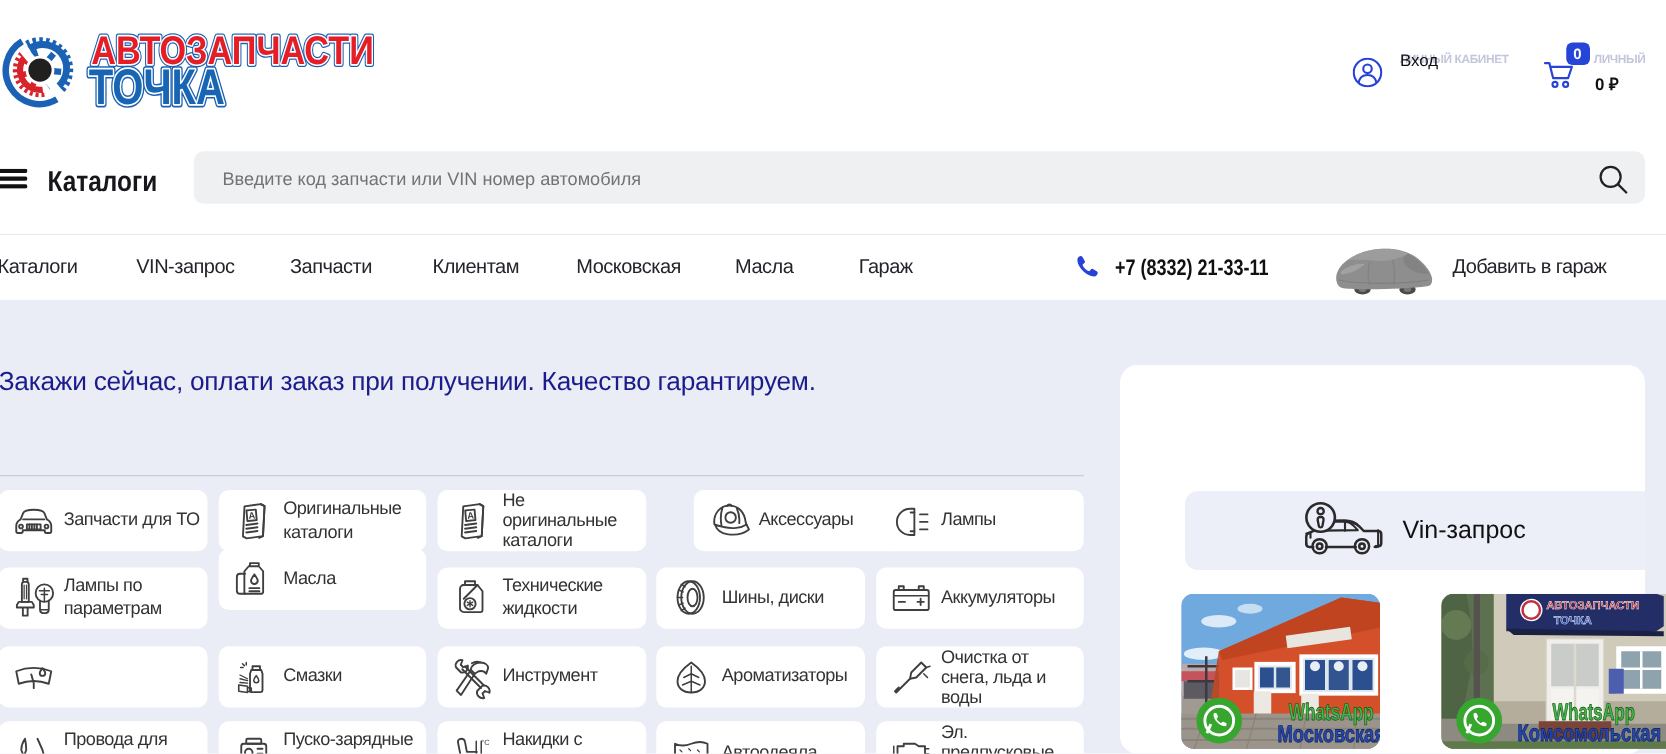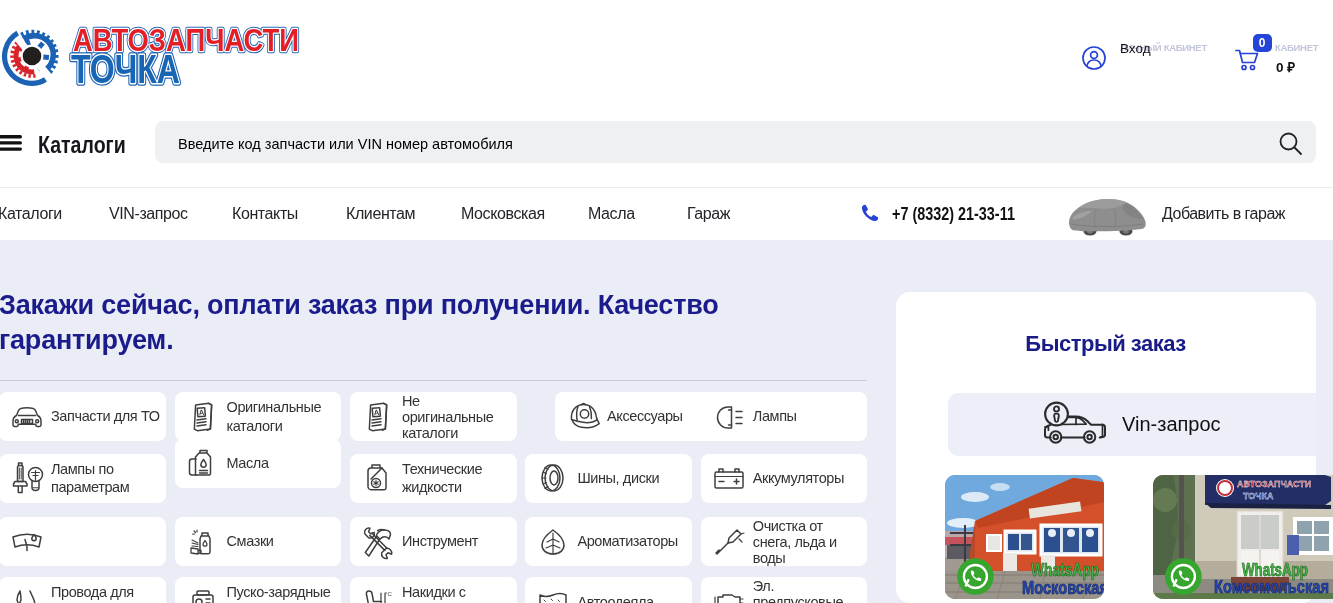--- a/index.html
+++ b/index.html
@@ -4,21 +4,21 @@
 <style>
 *{margin:0;padding:0;box-sizing:border-box}
 html,body{width:1333px;height:603px;overflow:hidden;font-family:"Liberation Sans",sans-serif;background:#fff}
 #page{position:relative;width:1333px;height:603px;background:#eaecf6;overflow:hidden}
 .abs{position:absolute}
 .header{position:absolute;top:0;left:0;width:1333px;height:240px;background:#fff}
 .navline{position:absolute;top:187px;left:0;width:1333px;height:1px;background:#ececec}
 .lbl{font-size:9.5px;font-weight:bold;color:#c3c6db;letter-spacing:-0.3px}
 .val{font-size:13.5px;font-weight:500;color:#111}
 .nav{position:absolute;top:205px;font-size:16px;color:#24242b;letter-spacing:-0.4px}
-.heading{position:absolute;left:-1px;top:288px;width:880px;font-size:27px;line-height:35px;font-weight:bold;color:#1a1c8c;letter-spacing:-0.2px}
+.heading{position:absolute;left:-1px;top:288px;width:880px;font-size:21px;line-height:35px;font-weight:normal;color:#1a1c8c;letter-spacing:-0.2px}
 .hr{position:absolute;left:0;top:380px;width:867px;height:1px;background:#c9cbd6}
 .cat{position:absolute;width:166.5px;height:49px;background:#fff;border-radius:8px;display:flex;align-items:center}
 .cat .ic{flex:0 0 38px;margin-left:9px;display:flex;align-items:center;justify-content:center}
 .cat .tx{margin-left:5px;font-size:14.5px;line-height:18.5px;color:#333;letter-spacing:-0.4px;white-space:nowrap}
 .cat .tx.s{line-height:16px}
 .rightcard{position:absolute;left:896px;top:292px;width:420px;height:311px;background:#fff;border-radius:14px}
 .qtitle{position:absolute;left:896px;top:331px;width:419px;text-align:center;font-size:22px;font-weight:bold;color:#191b87;letter-spacing:-0.5px}
 .vinbar{position:absolute;left:948px;top:393px;width:368px;height:63px;background:#eceef8;border-radius:10px 0 0 10px;display:flex;align-items:center}
 .vintext{font-size:20px;color:#111}
 .photo{position:absolute;width:159px;height:124.6px;border-radius:10px;overflow:hidden}
@@ -63,44 +63,44 @@
   <div class="abs lbl" style="left:1120px;top:41.5px">ЛИЧНЫЙ КАБИНЕТ</div>
   <div class="abs val" style="left:1120px;top:41px">Вход</div>
   <div class="abs" style="left:1235px;top:46px;width:26px;height:26px">
     <svg width="26" height="26" viewBox="0 0 26 26" fill="none" stroke="#2742d6" stroke-width="1.7">
       <path d="M 1 4.5 H 4.5 L 7.5 16.5 H 19.5 L 22.5 7.5 H 6" stroke-linecap="round" stroke-linejoin="round"></path>
       <circle cx="9" cy="21.5" r="2"></circle>
       <circle cx="17.5" cy="21.5" r="2"></circle>
     </svg>
   </div>
   <div class="abs" style="left:1252.5px;top:33.5px;width:19px;height:18px;background:#2544d8;border-radius:5px;color:#fff;font-size:12px;font-weight:bold;text-align:center;line-height:18px">0</div>
-  <div class="abs lbl" style="left:1275px;top:41.5px">КАБИНЕТ</div>
+  <div class="abs lbl" style="left:1275px;top:41.5px">ЛИЧНЫЙ</div>
   <div class="abs val" style="left:1276px;top:58px;font-weight:bold">0 ₽</div>
 
   <div class="abs" style="left:-4px;top:135px;width:26px;height:16px">
     <svg width="26" height="16" viewBox="0 0 26 16">
       <rect x="0" y="0" width="26" height="3.4" rx="1.7" fill="#111"></rect>
       <rect x="0" y="6.2" width="26" height="3.4" rx="1.7" fill="#111"></rect>
       <rect x="0" y="12.4" width="26" height="3.4" rx="1.7" fill="#111"></rect>
     </svg>
   </div>
   <div class="abs" style="left:38px;top:132px;font-size:23px;font-weight:bold;color:#16161d;transform:scaleX(0.85);transform-origin:0 50%">Каталоги</div>
   <div class="abs" style="left:155px;top:121px;width:1161px;height:42px;background:#eef0f2;border-radius:8px"></div>
-  <div class="abs" style="left:178px;top:136px;font-size:14.5px;color:#000000">Введите код запчасти или VIN номер автомобиля</div>
+  <div class="abs" style="left:178px;top:136px;font-size:14.5px;color:#737373">Введите код запчасти или VIN номер автомобиля</div>
   <div class="abs" style="left:1278px;top:131px;width:25px;height:25px">
     <svg width="25" height="25" viewBox="0 0 25 25" fill="none" stroke="#222" stroke-width="1.8">
       <circle cx="10.5" cy="10.5" r="8"></circle>
       <line x1="16.5" y1="16.5" x2="23" y2="23" stroke-linecap="round"></line>
     </svg>
   </div>
 
   <div class="navline"></div>
   <div class="nav" style="left:-2px">Каталоги</div>
   <div class="nav" style="left:109px">VIN-запрос</div>
-  <div class="nav" style="left:232px">Контакты</div>
+  <div class="nav" style="left:232px">Запчасти</div>
   <div class="nav" style="left:346px">Клиентам</div>
   <div class="nav" style="left:461px">Московская</div>
   <div class="nav" style="left:588px">Масла</div>
   <div class="nav" style="left:687px">Гараж</div>
   <div class="abs" style="left:861px;top:204px;width:18px;height:18px">
     <svg width="18" height="18" viewBox="0 0 18 18">
       <path d="M 3.7 0.8 C 2.6 0.8 0.9 2.2 0.9 3.6 C 0.9 9.8 8.2 17.1 14.4 17.1 C 15.8 17.1 17.2 15.4 17.2 14.3 C 17.2 13.8 16.9 13.3 16.4 13 L 13.3 11.2 C 12.7 10.9 12.1 11 11.7 11.5 L 10.9 12.5 C 10.6 12.9 10.1 13 9.6 12.8 C 7.8 11.9 6.1 10.2 5.2 8.4 C 5 7.9 5.1 7.4 5.5 7.1 L 6.5 6.3 C 7 5.9 7.1 5.3 6.8 4.7 L 5 1.6 C 4.7 1.1 4.2 0.8 3.7 0.8 Z" fill="#2742d6"></path>
     </svg>
   </div>
   <div class="abs" style="left:892px;top:204px;font-size:18px;font-weight:bold;color:#111;transform:scaleX(0.8);transform-origin:0 0">+7 (8332) 21-33-11</div>
@@ -342,21 +342,20 @@
         <span class="ic">
     <svg width="38" height="38" viewBox="0 0 38 38" fill="none" stroke="#3f3f3f" stroke-width="1.5" stroke-linecap="round" stroke-linejoin="round">
       <path d="M8 14 h5 v-2 h9 l3 2 h5 v8 h-5 l-3 2 h-9 v-2 h-5 z"></path>
       <path d="M5 14 v8 M30 16 h3 M30 20 h3" stroke-width="1.2"></path>
     </svg>
         </span>
     <span class="tx s">Эл.<br>предпусковые<br>подогреватели</span>
       </div>
   </div>
   <div class="rightcard"></div>
-  <div class="qtitle">Быстрый заказ</div>
   <div class="vinbar">
     <span style="margin-left:95px;width:66px;height:46px;display:inline-block;position:relative;top:-1px">
       <svg width="66" height="46" viewBox="0 0 66 46" fill="none" stroke="#2b2b2b" stroke-width="2" stroke-linecap="round" stroke-linejoin="round">
         <path d="M2 34 v-5.5 c0-1.8 0.6-2.6 2-3.2 l2.6-1 c0.6-0.2 1-0.4 1.6-1 l4.4-4.5 c2.2-2.2 4.6-3.3 8.2-3.3 h11.8 c4.8 0 8.8 1.6 12 4.8 l3.4 3.5 h11.4 c1.6 0 2.6 1 2.6 2.6 v7.2 c0 1.5-1 2.4-2.6 2.4 h-1.9"></path>
         <path d="M2 34 c0 1.6 0.9 2.5 2.5 2.5 h3.1"></path>
         <path d="M2 25.8 h3.4 v3.4" stroke-width="1.7"></path>
         <path d="M17.8 36.6 h23.8"></path>
         <path d="M15.5 23.5 l4.5-5.5 c1-1.2 2.2-1.7 3.8-1.7 h8.4 c3 0 5.4 1 7.4 3l 3.6 3.8 z" stroke-width="1.7"></path>
         <path d="M33 16.3 v7.2" stroke-width="1.7"></path>
         <path d="M59.5 23.3 v13 c0 0 -1.4 0.6 -2.9 0.3" stroke-width="1.7"></path>

